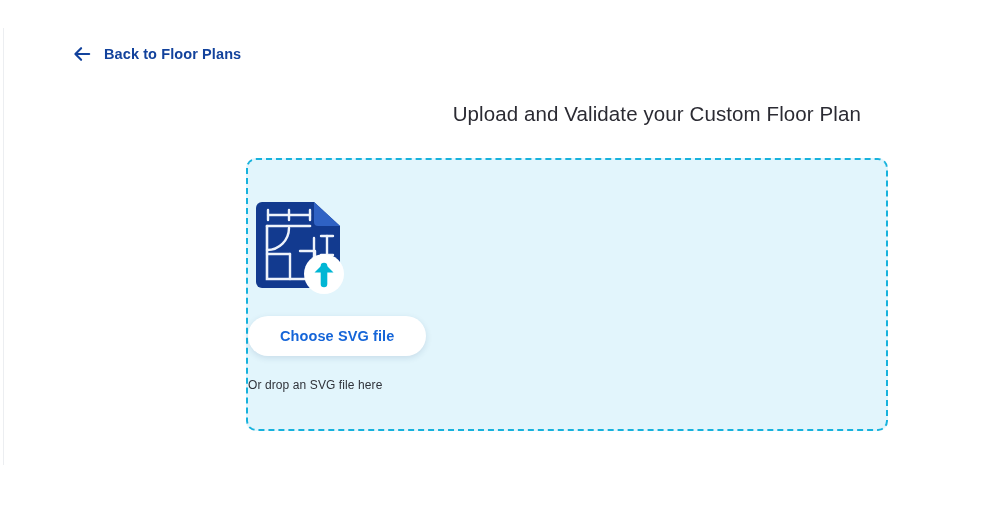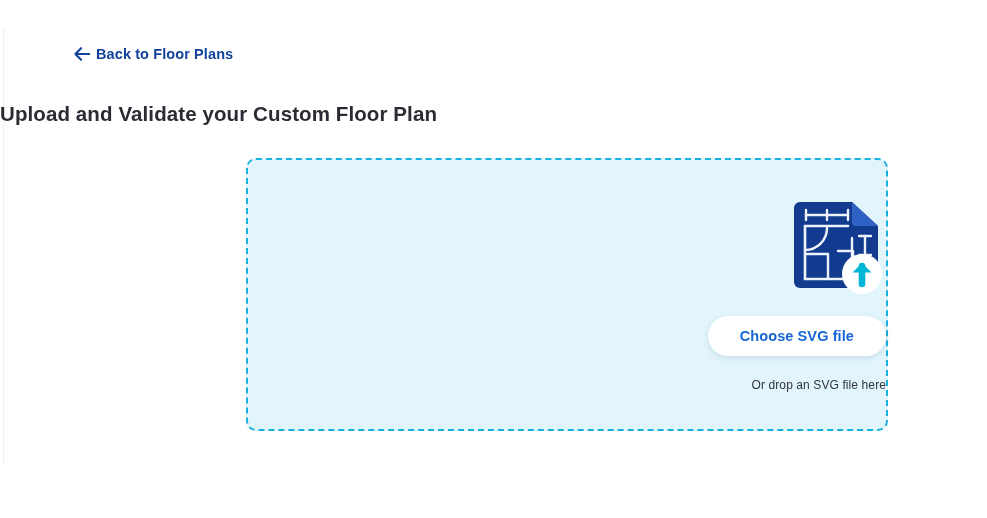--- a/index.html
+++ b/index.html
@@ -25,21 +25,21 @@
     background: #eceef1;
   }
 
   
   .back-link {
     position: absolute;
     left: 72px;
     top: 44px;
     display: flex;
     align-items: center;
-    gap: 4px;
+    gap: 12px;
     cursor: pointer;
     user-select: none;
   }
   .back-arrow {
     width: 20px;
     height: 20px;
     display: block;
   }
   .back-label {
     font-size: 14.5px;
@@ -48,41 +48,41 @@
     letter-spacing: 0.1px;
     white-space: nowrap;
   }
 
   
   .page-title {
     position: absolute;
     top: 102px;
     left: 0;
     width: 861px;
-    text-align: left;
+    text-align: right;
     font-size: 20.5px;
-    font-weight: 700;
+    font-weight: 400;
     color: #2b2b33;
     letter-spacing: 0.1px;
   }
 
   
   .dropzone {
     position: absolute;
     left: 246px;
     top: 158px;
     width: 642px;
     height: 273px;
     box-sizing: border-box;
     background: #e2f5fc;
     border: 2px dashed #16b2dd;
     border-radius: 10px;
     display: flex;
     flex-direction: column;
-    align-items: flex-end;
+    align-items: flex-start;
   }
 
   .upload-icon-wrap {
     margin-top: 38px;
     width: 100px;
     height: 100px;
     position: relative;
   }
   .upload-icon-wrap svg {
     display: block;

